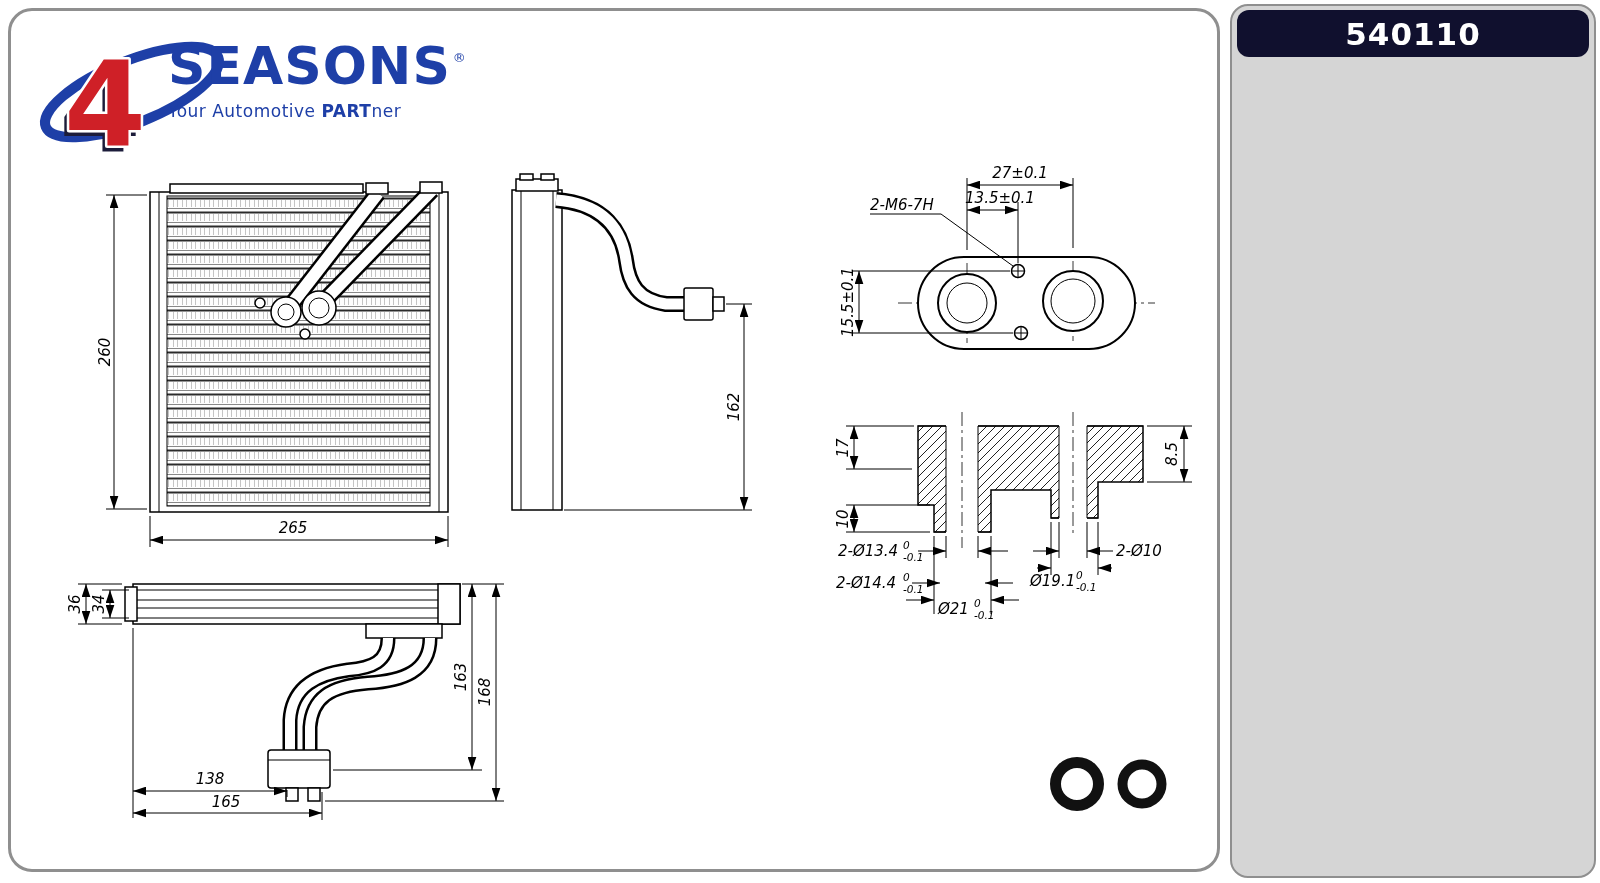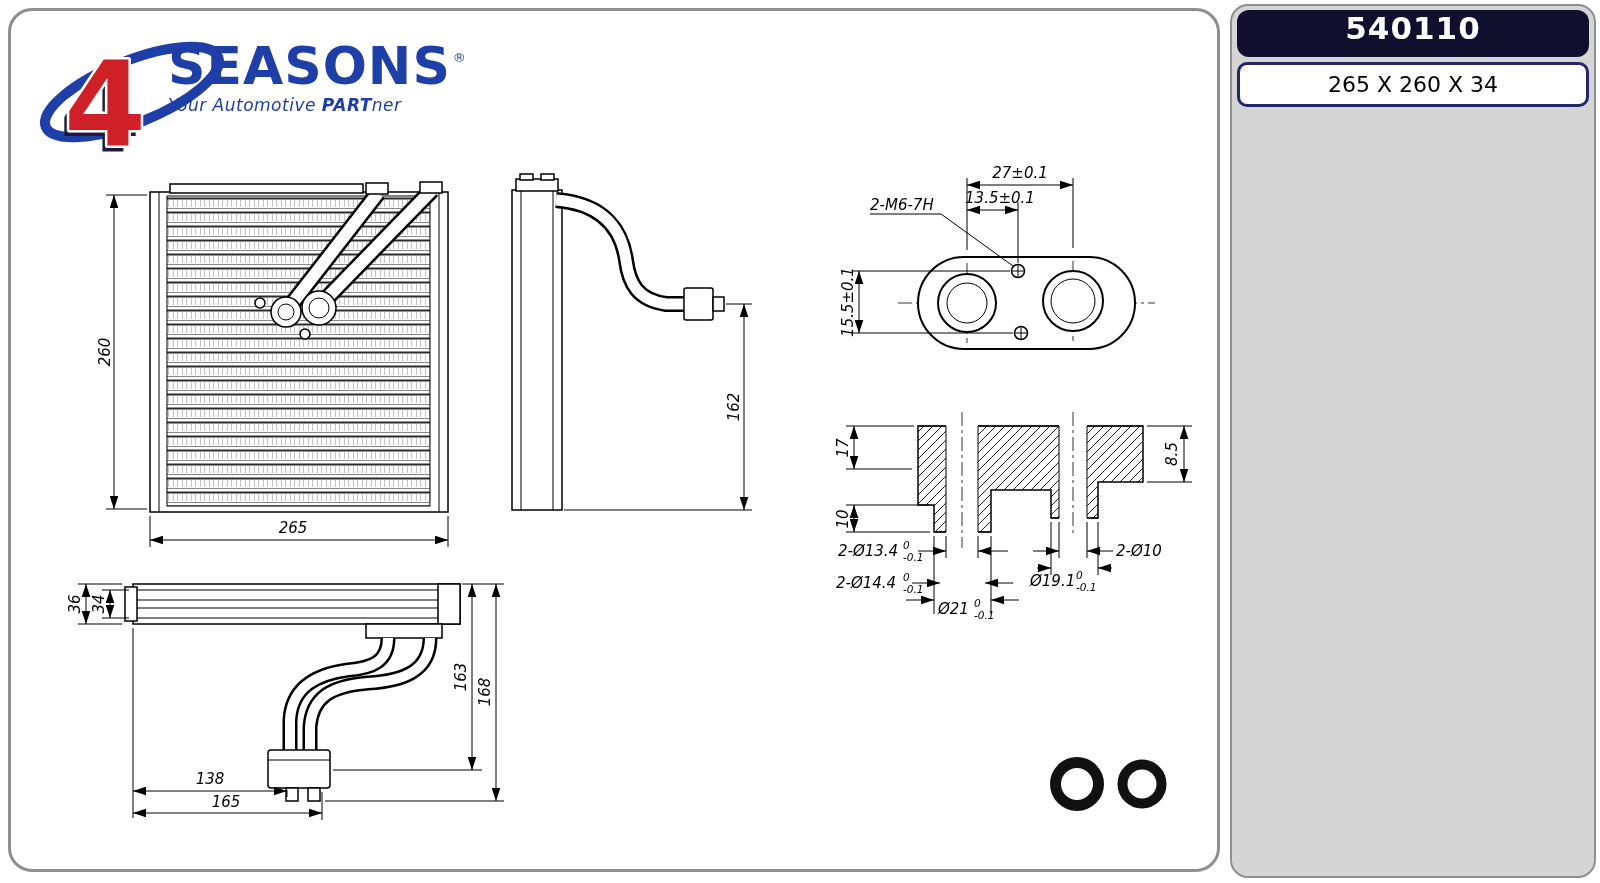--- a/index.html
+++ b/index.html
@@ -6,21 +6,21 @@
   html,body { width:1600px; height:883px; background:#ffffff; overflow:hidden;
               font-family:"DejaVu Sans", sans-serif; }
 
   .main-area { position:absolute; left:8px; top:8px; width:1212px; height:864px;
                background:#ffffff; border:3px solid #8f8f8f; border-radius:24px; }
 
   .side-panel { position:absolute; left:1230px; top:4px; width:366px; height:874px;
                 background:#d5d5d5; border:2px solid #8f8f8f; border-radius:18px; }
   .pn-box  { position:absolute; left:5px; top:4px; right:5px; height:47px;
              background:#10102e; border-radius:12px;
-             display:flex; align-items:flex-start; justify-content:center; }
+             display:flex; align-items:center; justify-content:center; }
   .pn-box span { color:#ffffff; font-size:31px; font-weight:bold; letter-spacing:1px; }
   .dim-box { position:absolute; left:5px; top:56px; right:5px; height:45px;
              background:#ffffff; border:3px solid #26266b; border-radius:10px;
              display:flex; align-items:center; justify-content:center; }
   .dim-box span { color:#000000; font-size:22px; }
 
   svg.drawing { position:absolute; left:0; top:0; }
   svg text { font-family:"DejaVu Sans", sans-serif; }
   .dim    { font-size:15px; font-style:italic; fill:#000; }
   .dim-sm { font-size:10.5px; font-style:italic; fill:#000; }
@@ -32,21 +32,21 @@
   .cl   { fill:none; stroke:#000; stroke-width:0.8px; stroke-dasharray:14 4 3 4; }
 
   .logo { position:absolute; left:30px; top:22px; width:390px; height:135px; }
   .logo-mark { position:absolute; left:0; top:0; }
   .logo-four        { font:bold 118px "DejaVu Sans", sans-serif; fill:#cf2027;
                       stroke:#ffffff; stroke-width:5px; paint-order:stroke; stroke-linejoin:round; }
   .logo-four-shadow { font:bold 118px "DejaVu Sans", sans-serif; fill:#1c1c3a; }
   .logo-text { position:absolute; left:138px; top:20px; white-space:nowrap; }
   .logo-brand { color:#1e3fa7; font-size:52px; font-weight:bold; letter-spacing:1px; line-height:48px; }
   .logo-reg   { color:#1e3fa7; font-size:13px; vertical-align:22px; margin-left:2px; }
-  .logo-tagline { color:#1e3fa7; font-size:17px; font-style:italic; margin-top:5px; letter-spacing:0.5px; }
+  .logo-tagline { color:#1e3fa7; font-size:17px; margin-top:11px; letter-spacing:0.5px; }
   .logo-tagline b { font-weight:bold; }
 </style>
 </head>
 <body>
 
 <div class="main-area"></div>
 
 <svg class="drawing" width="1600" height="883" viewBox="0 0 1600 883">
   <defs>
     <marker id="arrow" viewBox="0 0 12 8" refX="12" refY="4" markerWidth="13" markerHeight="9" orient="auto-start-reverse" markerUnits="userSpaceOnUse">
@@ -272,16 +272,13 @@
     <div class="logo-tagline">
       <span>Your Automotive </span><b>PART</b><span>ner</span>
     </div>
   </div>
 </div>
 
 <div class="side-panel">
   <div class="pn-box">
     <span>540110</span>
   </div>
-  <div class="dim-box">
-    <span>265 X 260 X 34</span>
-  </div>
 </div>
 
 </body></html>

